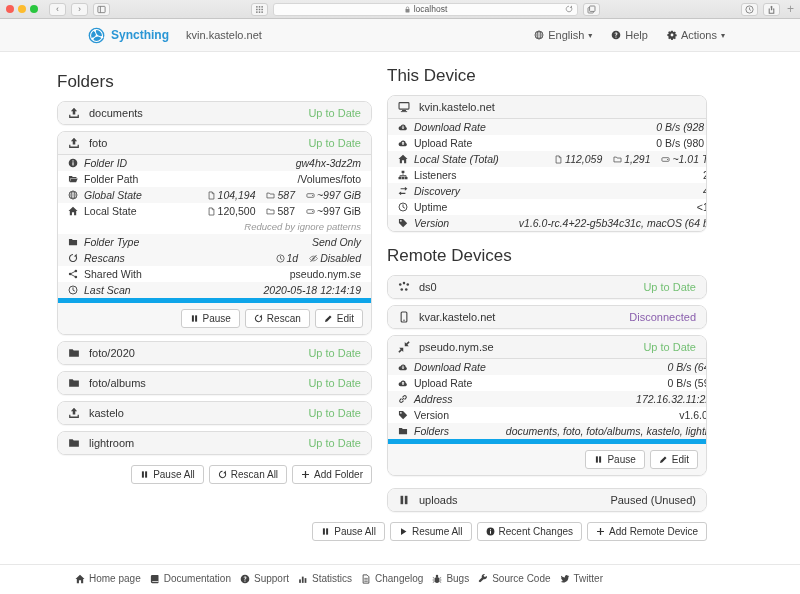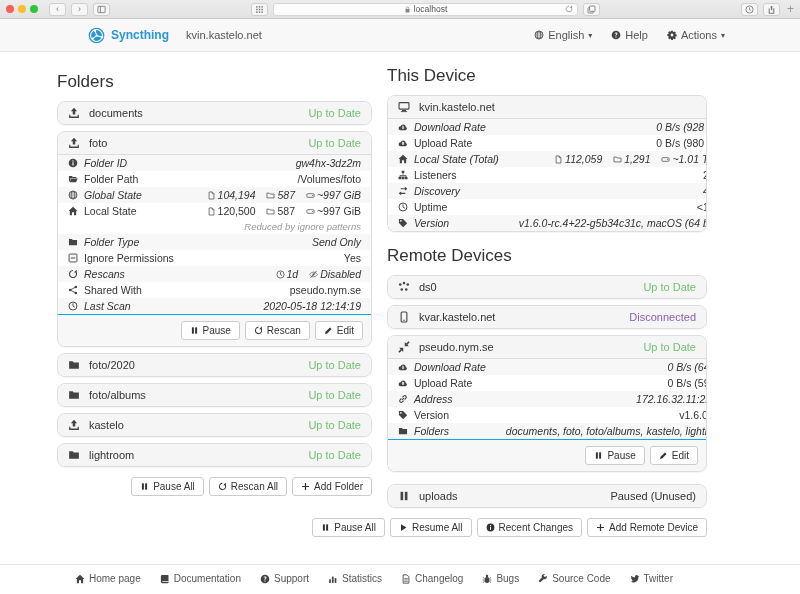--- a/index.html
+++ b/index.html
@@ -56,31 +56,31 @@
   .dark   { color:#333; }
   .pbody { border-top:1px solid #ddd; }
   table.det { width:100%; border-collapse:collapse; font-size:10.5px; }
   table.det td { padding:2px 10px; height:15px; vertical-align:middle; }
   table.det tr.stripe { background:#f7f7f7;font-style:italic; }
   td.lbl { color:#333; white-space:nowrap; }
   td.lbl .ico { width:10px; height:10px; color:#444; margin-right:6px; vertical-align:-1px; display:inline-flex; }
   td.val { text-align:right; color:#333; white-space:nowrap; }
   td.val .ico { width:9px; height:9px; color:#555; margin:0 2px 0 8px; vertical-align:-1px; display:inline-flex; }
   tr.note td { text-align:right; font-style:italic; color:#999; font-size:9.5px; padding-top:1px; }
-  .pfoot { border-top:1px solid #0ea5e9; background:#f7f7f7; padding:6px 8px; display:flex; justify-content:flex-end; gap:5px; }
+  .pfoot { border-top:5px solid #0ea5e9; background:#f7f7f7; padding:6px 8px; display:flex; justify-content:flex-end; gap:5px; }
 
   .btn { display:inline-flex; align-items:center; gap:4px; background:#fff; border:1px solid #ccc; border-radius:3px;
     padding:3px 8px; font-size:10px; color:#333; cursor:pointer; white-space:nowrap; }
   .btn .ico { width:9px; height:9px; color:#333; }
   .actions { display:flex; justify-content:flex-end; gap:5px; margin:10px 0 16px; }
   .gap-top { margin-top:12px; }
 
   
   .footer { flex:0 0 auto; border-top:1px solid #e7e7e7; padding:8px 75px 10px;
-    display:flex; align-items:center; gap:19px; font-size:10px; color:#555; }
+    display:flex; align-items:center; gap:9px; font-size:10px; color:#555; }
   .flink { display:flex; align-items:center; gap:4px; cursor:pointer; }
   .flink .ico { width:10px; height:10px; color:#444; }
 </style>
 </head>
 <body>
 
 <div class="chrome">
   <div class="lights">
     <span class="light" style="background:#f95f56"></span>
     <span class="light" style="background:#fdbc2e"></span>
@@ -317,29 +317,20 @@
             <td colspan="2">Reduced by ignore patterns</td>
           </tr>
           <tr class="stripe">
             <td class="lbl"><span class="ico">
                     <svg viewBox="0 0 16 16" aria-hidden="true">
                       <path d="M1.5 3h4.7l1.4 1.8h6.9V13h-13z"></path>
                     </svg>
                   </span><span>Folder Type</span></td>
             <td class="val">Send Only</td>
           </tr>
-          <tr>
-            <td class="lbl"><span class="ico">
-                    <svg viewBox="0 0 16 16" aria-hidden="true">
-                      <rect x="1.7" y="1.7" width="12.6" height="12.6" rx="1.2" fill="none" stroke="currentColor" stroke-width="1.5"></rect>
-                      <rect x="4.5" y="7.2" width="7" height="1.6"></rect>
-                    </svg>
-                  </span><span>Ignore Permissions</span></td>
-            <td class="val">Yes</td>
-          </tr>
           <tr class="stripe">
             <td class="lbl"><span class="ico">
                     <svg viewBox="0 0 16 16" aria-hidden="true">
                       <path d="M8 2.4a5.6 5.6 0 104.5 2.2" fill="none" stroke="currentColor" stroke-width="1.8"></path>
                       <path d="M13.9 1v4.6H9.3z"></path>
                     </svg>
                   </span><span>Rescans</span></td>
             <td class="val">
               <span class="ico">
                     <svg viewBox="0 0 16 16" aria-hidden="true">

